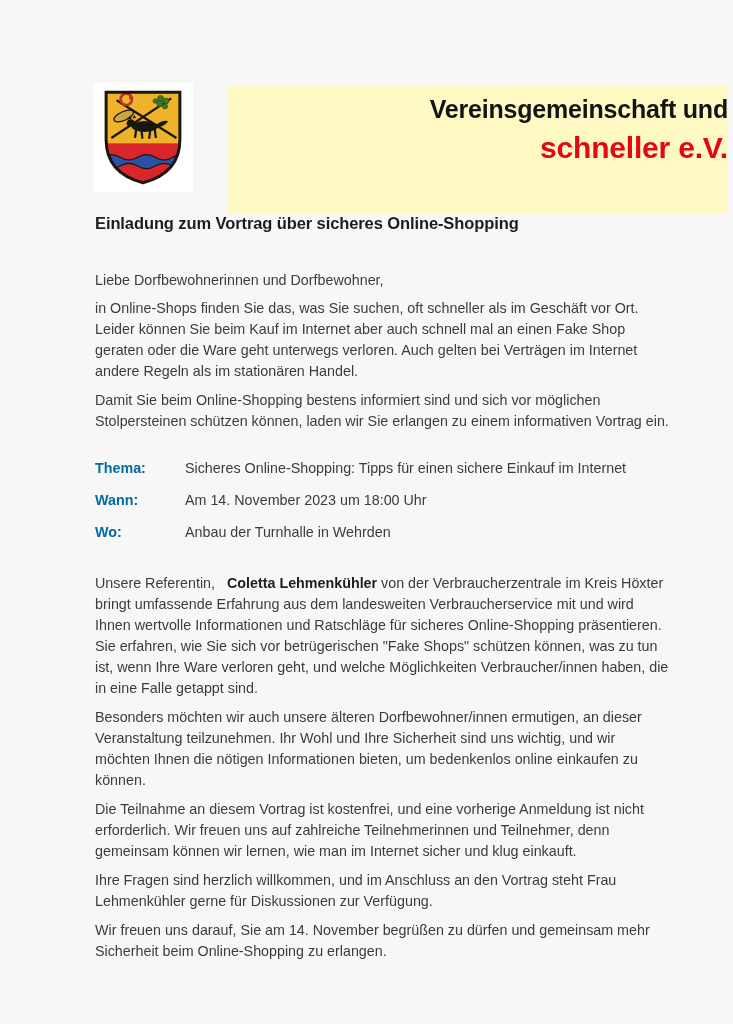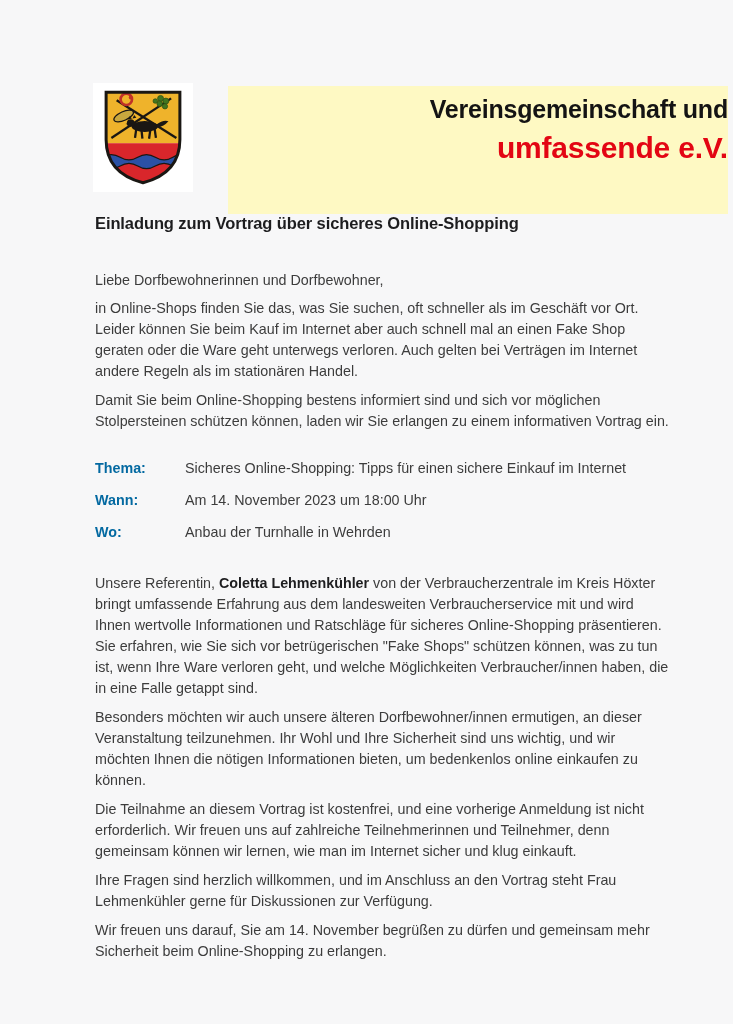--- a/index.html
+++ b/index.html
@@ -42,21 +42,21 @@
     font-weight:700;margin:0 0 36px 0;letter-spacing:-0.1px;
   }
   .letter p{margin:0 0 8px 0;}
   .salutation{margin-bottom:7px !important;}
   .details{
     display:grid;grid-template-columns:90px 1fr;row-gap:11px;
     margin:26px 0 30px 0;
   }
   .details .lbl{font-weight:700;color:#0369a1;}
   .details .val{color:#3c3c3c;}
-  .bold-inline{font-weight:700;color:#1d1d1f;}
+  .bold-inline{font-weight:700;color:#1d1d1f;margin-left:8px;}
 </style>
 </head>
 <body>
 
 <div class="canvas">
 
   <div class="logo-box">
     <svg width="88" height="101" viewBox="0 0 100 115" xmlns="http://www.w3.org/2000/svg">
       <defs>
         <clipPath id="shieldClip">
@@ -97,21 +97,21 @@
           <rect x="62" y="48" width="2.6" height="10" transform="rotate(-8 63 48)"></rect>
           <path d="M65,43 q8,-6 14,-4 q-5,6 -13,7 z"></path>
         </g>
       </g>
       <path d="M8,6 L92,6 L92,60 Q92,98 50,109 Q8,98 8,60 Z" fill="none" stroke="#1a1713" stroke-width="3.4"></path>
     </svg>
   </div>
 
   <div class="title-box">
     <div class="org-line">Vereinsgemeinschaft und</div>
-    <div class="org-name">umfassende e.V.</div>
+    <div class="org-name">schneller e.V.</div>
   </div>
 
   <div class="letter">
 
     <h1>Einladung zum Vortrag über sicheres Online-Shopping</h1>
 
     <p class="salutation">Liebe Dorfbewohnerinnen und Dorfbewohner,</p>
 
     <p>in Online-Shops finden Sie das, was Sie suchen, oft schneller als im Geschäft vor Ort. Leider können Sie beim Kauf im Internet aber auch schnell mal an einen Fake Shop geraten oder die Ware geht unterwegs verloren. Auch gelten bei Verträgen im Internet andere Regeln als im stationären Handel.</p>
     <p>Damit Sie beim Online-Shopping bestens informiert sind und sich vor möglichen Stolpersteinen schützen können, laden wir Sie erlangen zu einem informativen Vortrag ein.</p>

